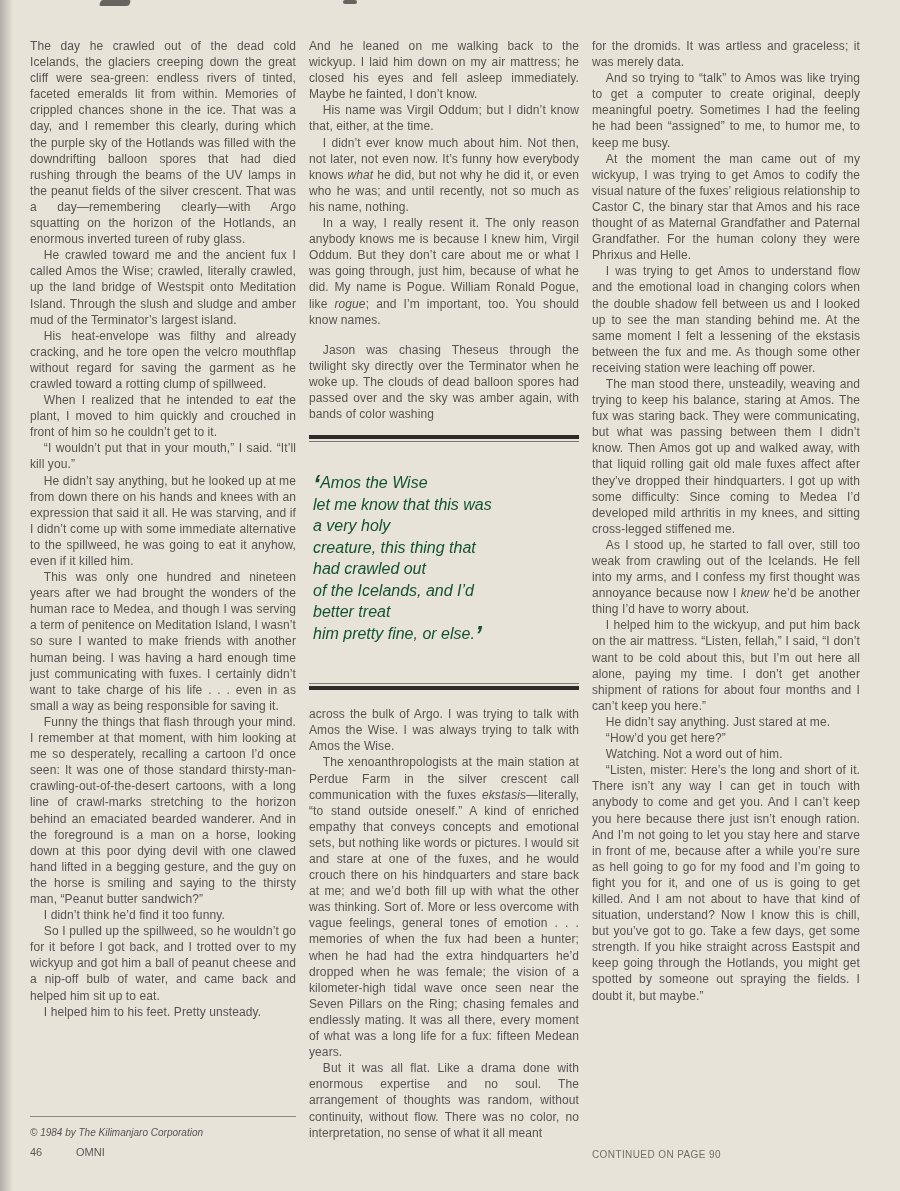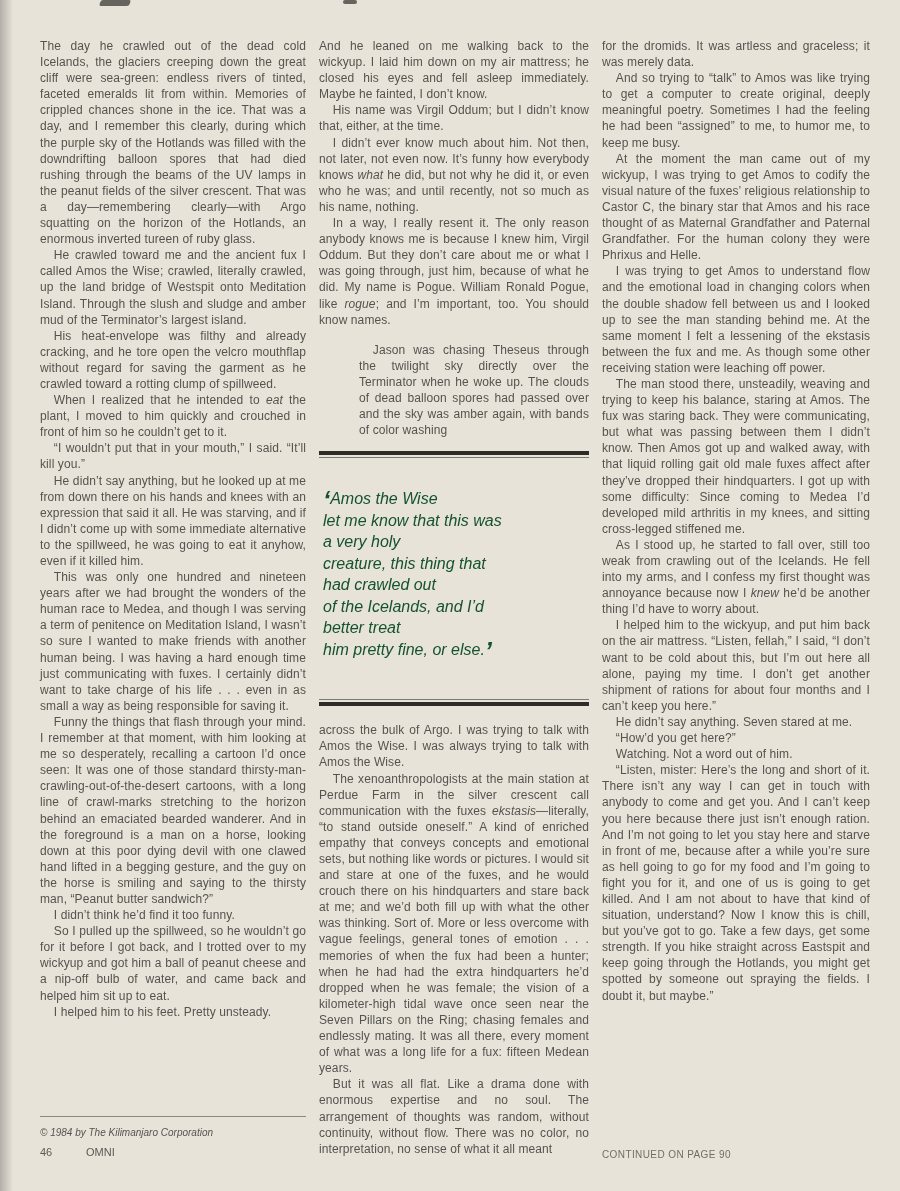--- a/index.html
+++ b/index.html
@@ -14,39 +14,39 @@
   
   .edge-shade {
     position: absolute; left: 0; top: 0; width: 13px; height: 100%;
     background: linear-gradient(90deg, rgba(105,103,96,0.42), rgba(105,103,96,0));
     pointer-events: none;
   }
   .speck { position: absolute; background: #45443f; border-radius: 2px; opacity: .8; }
   .speck.s1 { left: 100px; top: 0; width: 30px; height: 6px; transform: skewX(-20deg); }
   .speck.s2 { left: 343px; top: 0; width: 14px; height: 4px; }
 
-  .page { padding: 38px 26px 0 40px; box-sizing: border-box; height: 100%; }
+  .page { padding: 38px 26px 0 30px; box-sizing: border-box; height: 100%; }
   .columns { display: flex; gap: 13px; height: 1132px; }
   .col { display: flex; flex-direction: column; }
   .col.left  { width: 266px; }
   .col.mid   { width: 270px; }
   .col.right { width: 268px; }
 
   .para {
     margin: 0;
     font-size: 12px;
     line-height: 16.1px;
     text-align: justify;
     letter-spacing: 0.1px;
     hyphens: none;
   }
   .para i { font-style: italic; }
   .paras .para + .para { text-indent: 1.15em; }
   .indent-first .para:first-child { text-indent: 1.15em; }
-  .section-break { margin-top: 14px; margin-left: 40px; }
+  .section-break { margin-top: 14px; }
 
   
   .pq-rule { margin-top: 13px; }
   .pq-rule .thick { height: 4px; background: #2d2c28; }
   .pq-rule .thin  { height: 1px; background: #7a786f; }
   .pq-rule.top .thin  { margin-top: 2px; }
   .pq-rule.bottom .thick { margin-top: 2px; }
 
   .pullquote {
     text-align: left;
@@ -141,21 +141,21 @@
 
     <div class="col right">
       <div class="paras">
           <p class="para">for the dromids. It was artless and graceless; it was merely data.</p>
           <p class="para">And so trying to “talk” to Amos was like trying to get a computer to create original, deeply meaningful poetry. Sometimes I had the feeling he had been “assigned” to me, to humor me, to keep me busy.</p>
           <p class="para">At the moment the man came out of my wickyup, I was trying to get Amos to codify the visual nature of the fuxes’ religious relationship to Castor C, the binary star that Amos and his race thought of as Maternal Grandfather and Paternal Grandfather. For the human colony they were Phrixus and Helle.</p>
           <p class="para">I was trying to get Amos to understand flow and the emotional load in changing colors when the double shadow fell between us and I looked up to see the man standing behind me. At the same moment I felt a lessening of the ekstasis between the fux and me. As though some other receiving station were leaching off power.</p>
           <p class="para">The man stood there, unsteadily, weaving and trying to keep his balance, staring at Amos. The fux was staring back. They were communicating, but what was passing between them I didn’t know. Then Amos got up and walked away, with that liquid rolling gait old male fuxes affect after they’ve dropped their hindquarters. I got up with some difficulty: Since coming to Medea I’d developed mild arthritis in my knees, and sitting cross-legged stiffened me.</p>
           <p class="para">As I stood up, he started to fall over, still too weak from crawling out of the Icelands. He fell into my arms, and I confess my first thought was annoyance because now I <i>knew</i> he’d be another thing I’d have to worry about.</p>
           <p class="para">I helped him to the wickyup, and put him back on the air mattress. “Listen, fellah,” I said, “I don’t want to be cold about this, but I’m out here all alone, paying my time. I don’t get another shipment of rations for about four months and I can’t keep you here.”</p>
-          <p class="para">He didn’t say anything. Seven stared at me.</p>
+          <p class="para">He didn’t say anything. Just stared at me.</p>
           <p class="para">“How’d you get here?”</p>
           <p class="para">Watching. Not a word out of him.</p>
           <p class="para">“Listen, mister: Here’s the long and short of it. There isn’t any way I can get in touch with anybody to come and get you. And I can’t keep you here because there just isn’t enough ration. And I’m not going to let you stay here and starve in front of me, because after a while you’re sure as hell going to go for my food and I’m going to fight you for it, and one of us is going to get killed. And I am not about to have that kind of situation, understand? Now I know this is chill, but you’ve got to go. Take a few days, get some strength. If you hike straight across Eastspit and keep going through the Hotlands, you might get spotted by someone out spraying the fields. I doubt it, but maybe.”</p>
         </div>
       <div class="continued">CONTINUED ON PAGE 90</div>
     </div>
 
   </div>
 </div>
 

